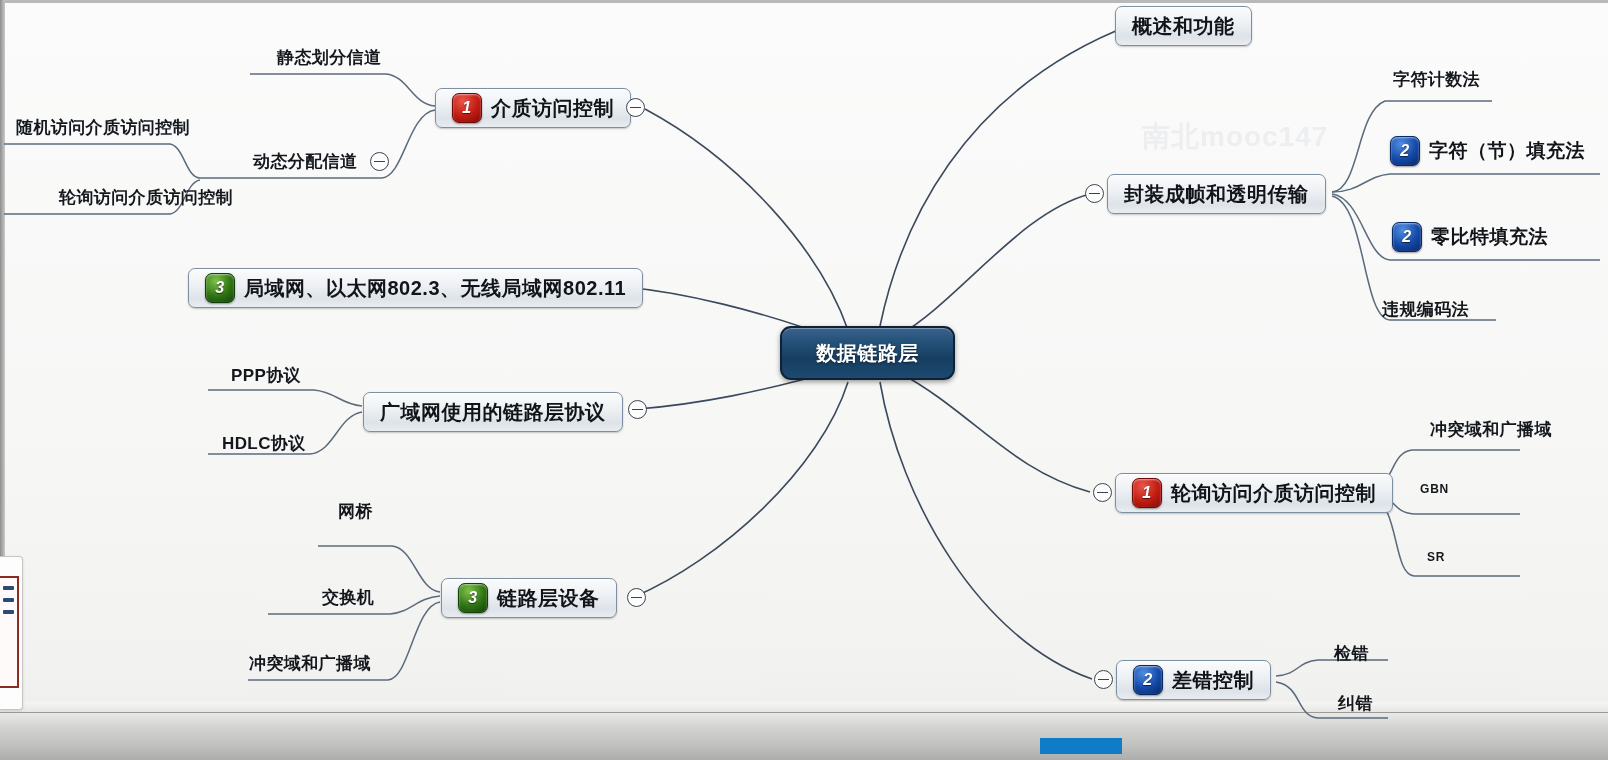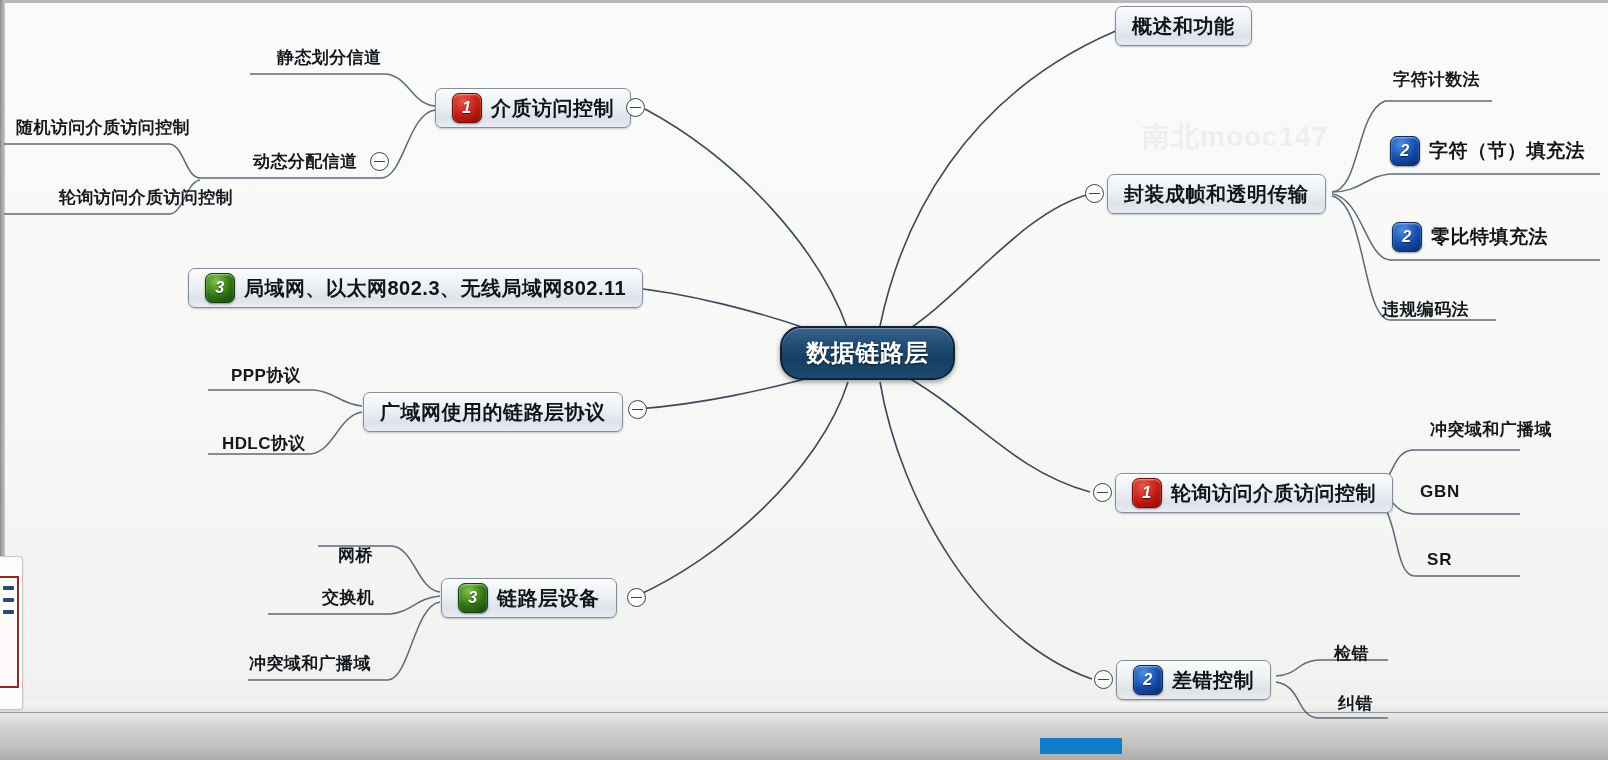--- a/index.html
+++ b/index.html
@@ -37,43 +37,43 @@
 
   
   .node{position:absolute;display:flex;align-items:center;gap:9px;
     box-sizing:border-box;white-space:nowrap;
     border:1.4px solid #7f8fa2;border-radius:7px;
     background:linear-gradient(180deg,#fafbfc 0%,#eef1f4 42%,#dde3e9 78%,#e9edf1 100%);
     box-shadow:0 1px 2px rgba(0,0,0,.22), inset 0 1px 0 #ffffff;
     padding:0 16px;height:40px;
     font-size:20px;font-weight:bold;color:#111418;letter-spacing:.5px;}
   .node.center{
-    border:2px solid #0d2236;border-radius:21px;
+    border:2px solid #0d2236;border-radius:11px;
     background:linear-gradient(180deg,#3a628c 0%,#245179 28%,#173e61 62%,#1d4a70 100%);
-    color:#ffffff;height:54px;padding:0 28px;font-size:24px;
+    color:#ffffff;height:54px;padding:0 28px;font-size:20px;
     box-shadow:0 2px 5px rgba(0,0,0,.4), inset 0 1px 0 rgba(255,255,255,.35);
     text-shadow:0 1px 2px rgba(0,0,0,.55);justify-content:center;}
 
   
   .badge{width:28px;height:28px;flex:0 0 28px;border-radius:7px;
     display:flex;align-items:center;justify-content:center;
     font-size:16px;font-weight:bold;font-style:italic;color:#fff;
     text-shadow:0 1px 1px rgba(0,0,0,.6);
     box-shadow:inset 0 1px 2px rgba(255,255,255,.55), 0 1px 2px rgba(0,0,0,.4);}
   .badge.red{background:radial-gradient(circle at 35% 25%,#e8564a 0%,#c21b12 55%,#7d0d07 100%);
     border:1px solid #6d0c06;}
   .badge.blue{background:radial-gradient(circle at 35% 25%,#4f8ee0 0%,#1449a8 55%,#092760 100%);
     border:1px solid #0a2a63;}
   .badge.green{background:radial-gradient(circle at 35% 25%,#7fc24a 0%,#2f7314 55%,#15400a 100%);
     border:1px solid #14400a;}
 
   
   .leaf{position:absolute;white-space:nowrap;font-size:17px;font-weight:bold;
     color:#14181d;letter-spacing:.4px;}
-  .leaf.lat{font-size:17px;letter-spacing:.8px;}
+  .leaf.lat{font-size:12px;letter-spacing:.8px;}
 
   
   .toggle{position:absolute;width:19px;height:19px;border-radius:50%;
     border:1.5px solid #3a4450;background:#fdfdfd;box-sizing:border-box;}
   .toggle::before{content:"";position:absolute;left:3px;top:7.5px;width:11px;height:1.6px;background:#3a4450;}
 
   .watermark{position:absolute;left:1142px;top:118px;font-size:28px;font-weight:bold;
     color:#eceeef;letter-spacing:1px;user-select:none;}
 </style>
 </head>
@@ -207,17 +207,17 @@
 
   <div class="leaf" style="left:231px;top:364px;">PPP协议</div>
   <div class="leaf" style="left:222px;top:432px;">HDLC协议</div>
 
   <div class="node" style="left:441px;top:578px;">
     <span class="badge green">3</span>
     <span>链路层设备</span>
   </div>
   <div class="toggle" style="left:627px;top:588px;"></div>
 
-  <div class="leaf" style="left:338px;top:544px;">网桥</div>
+  <div class="leaf" style="left:338px;top:500px;">网桥</div>
   <div class="leaf" style="left:322px;top:586px;font-family:Liberation Serif, serif;">交换机</div>
   <div class="leaf" style="left:249px;top:652px;">冲突域和广播域</div>
 
 </div>
 
 </body></html>

